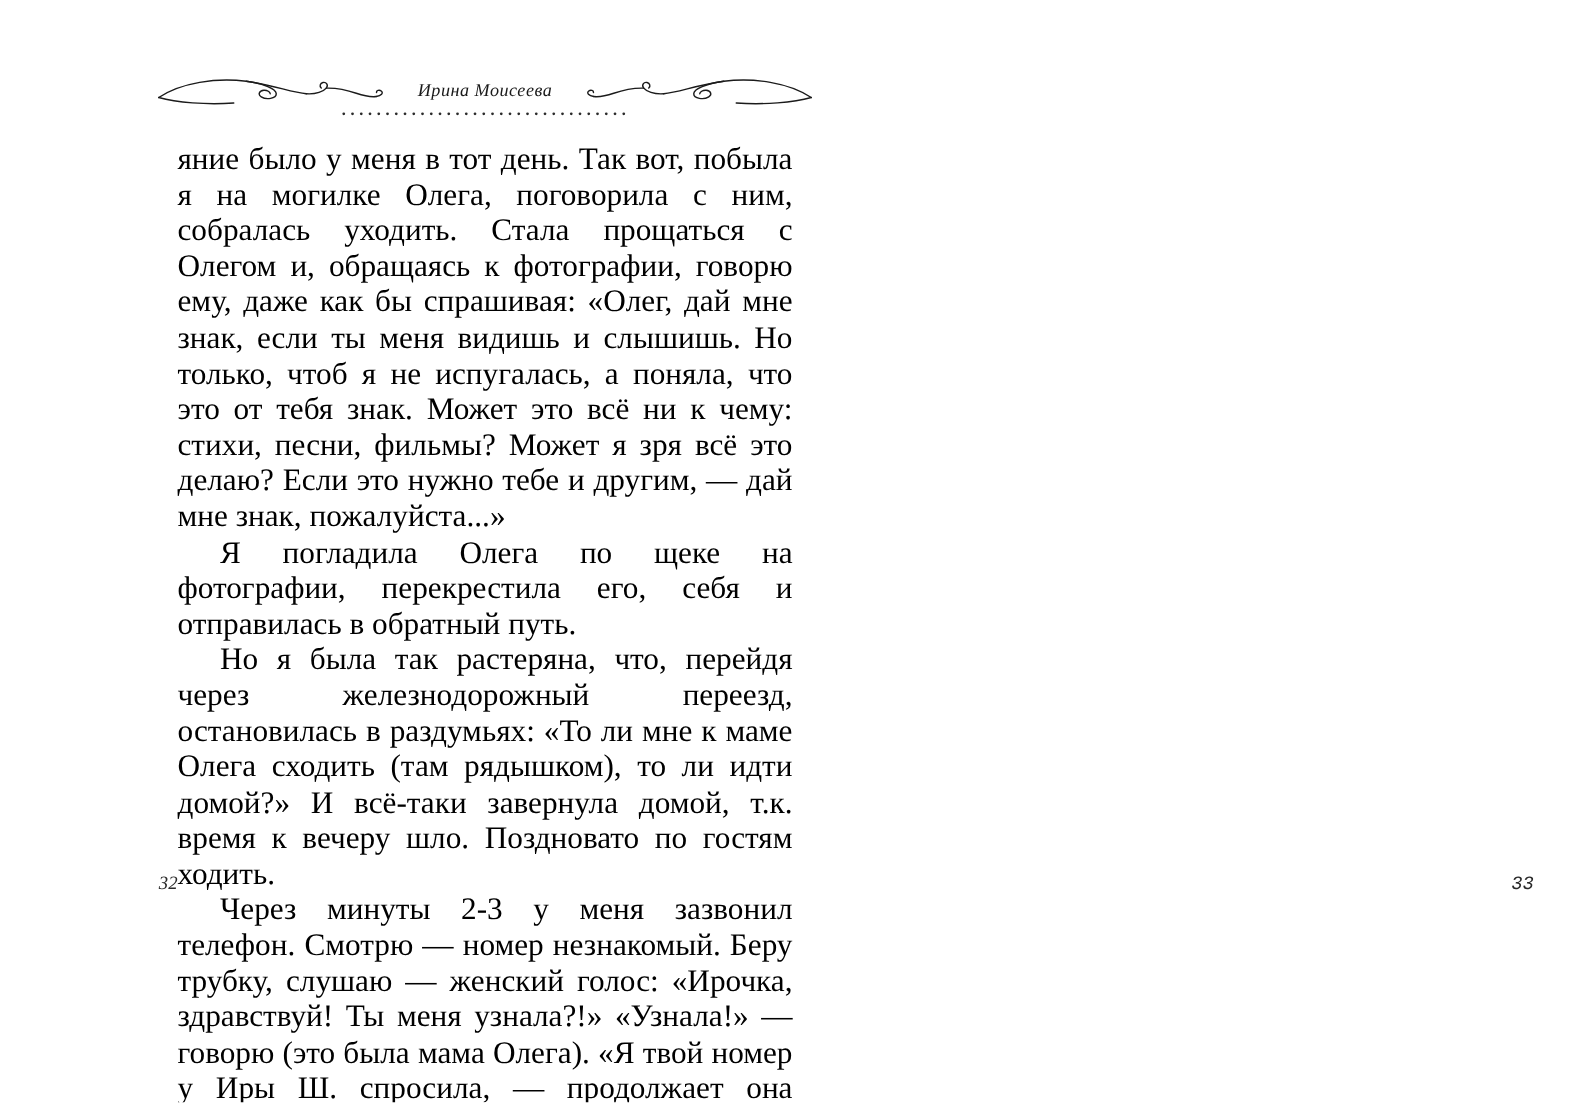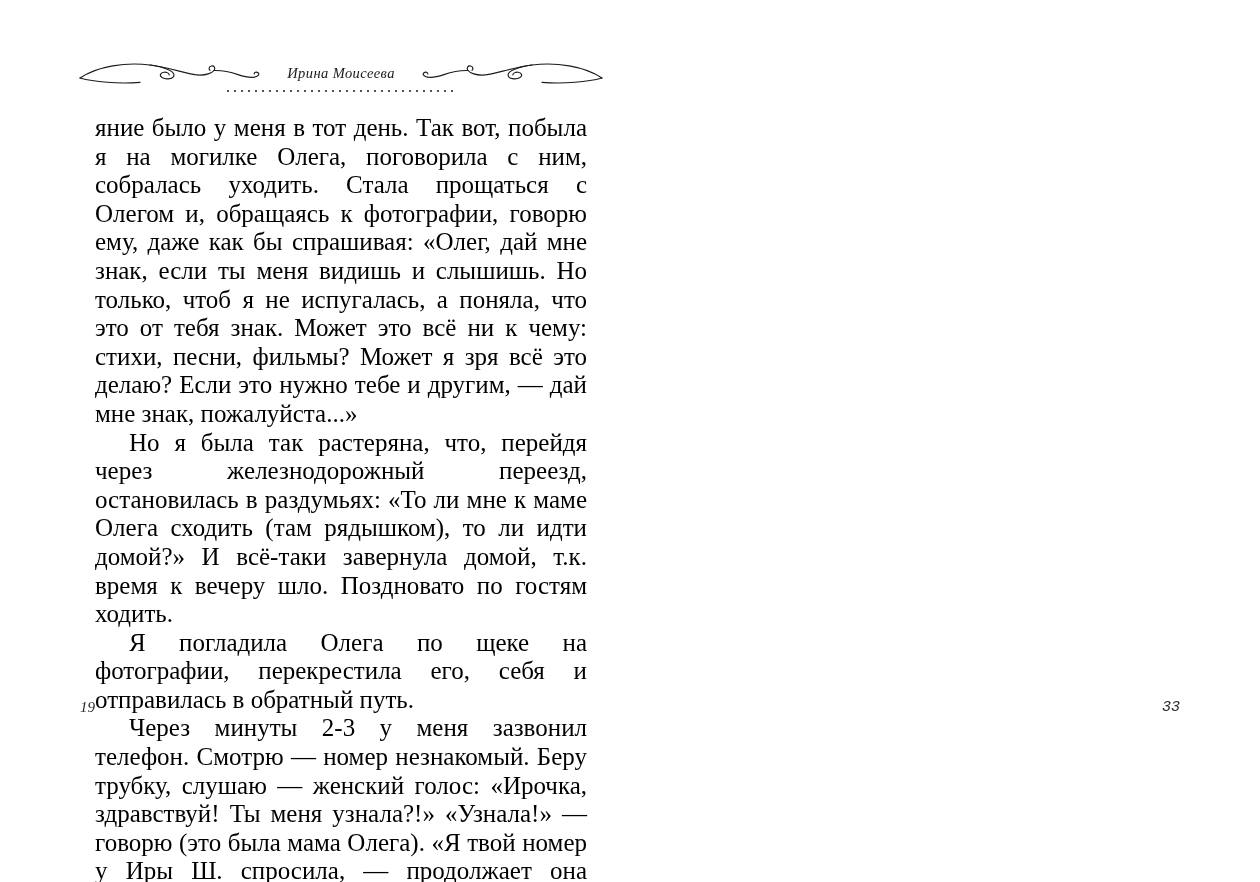--- a/index.html
+++ b/index.html
@@ -15,20 +15,21 @@
     background: #ffffff;
     overflow: hidden;
     font-family: "Liberation Serif", "DejaVu Serif", serif;
   }
 
   .page {
     position: absolute;
     top: 0;
     height: 752px;
     width: 630px;
+    margin-left: 47px;
   }
   .page-left  { left: 0; }
   .page-right { left: 630px; font-family: Liberation Mono, monospace; }
 
   
   .runhead {
     position: absolute;
     top: 58px;
     height: 46px;
   }
@@ -170,26 +171,26 @@
             <circle cx="205" cy="3" r="1.1"></circle>
           <circle cx="212" cy="3" r="1.1"></circle>
             <circle cx="219" cy="3" r="1.1"></circle>
             <circle cx="226" cy="3" r="1.1"></circle>
         </g>
       </svg>
     </div>
 
     <div class="body">
       <p>яние было у меня в тот день. Так вот, побыла я на могилке Олега, поговорила с ним, собралась уходить. Стала прощаться с Олегом и, обращаясь к фотографии, говорю ему, даже как бы спрашивая: «Олег, дай мне знак, если ты меня видишь и слышишь. Но только, чтоб я не испугалась, а поняла, что это от тебя знак. Может это всё ни к чему: стихи, песни, фильмы? Может я зря всё это делаю? Если это нужно тебе и другим, — дай мне знак, пожалуйста...»</p>
+      <p class="indent">Я погладила Олега по щеке на фотографии, перекрестила его, себя и отправилась в обратный путь.</p>
       <p class="indent">Но я была так растеряна, что, перейдя через железнодорожный переезд, остановилась в раздумьях: «То ли мне к маме Олега сходить (там рядышком), то ли идти домой?» И всё-таки завернула домой, т.к. время к вечеру шло. Поздновато по гостям ходить.</p>
-      <p class="indent">Я погладила Олега по щеке на фотографии, перекрестила его, себя и отправилась в обратный путь.</p>
       <p class="indent">Через минуты 2-3 у меня зазвонил телефон. Смотрю — номер незнакомый. Беру трубку, слушаю — женский голос: «Ирочка, здравствуй! Ты меня узнала?!» «Узнала!» — говорю (это была мама Олега). «Я твой номер у Иры Ш. спросила, — продолжает она взволнованным голосом: — Ирочка, я чего хочу сказать! Мы только что с дочкой смотрели твой фильм про Олега. Какой же талант! Как</p>
     </div>
 
-    <div class="folio">19</div>
+    <div class="folio">32</div>
   </div>
 
   <div class="page page-right">
 
     <div class="folio">33</div>
   </div>
 
 </div>
 
 </body></html>

